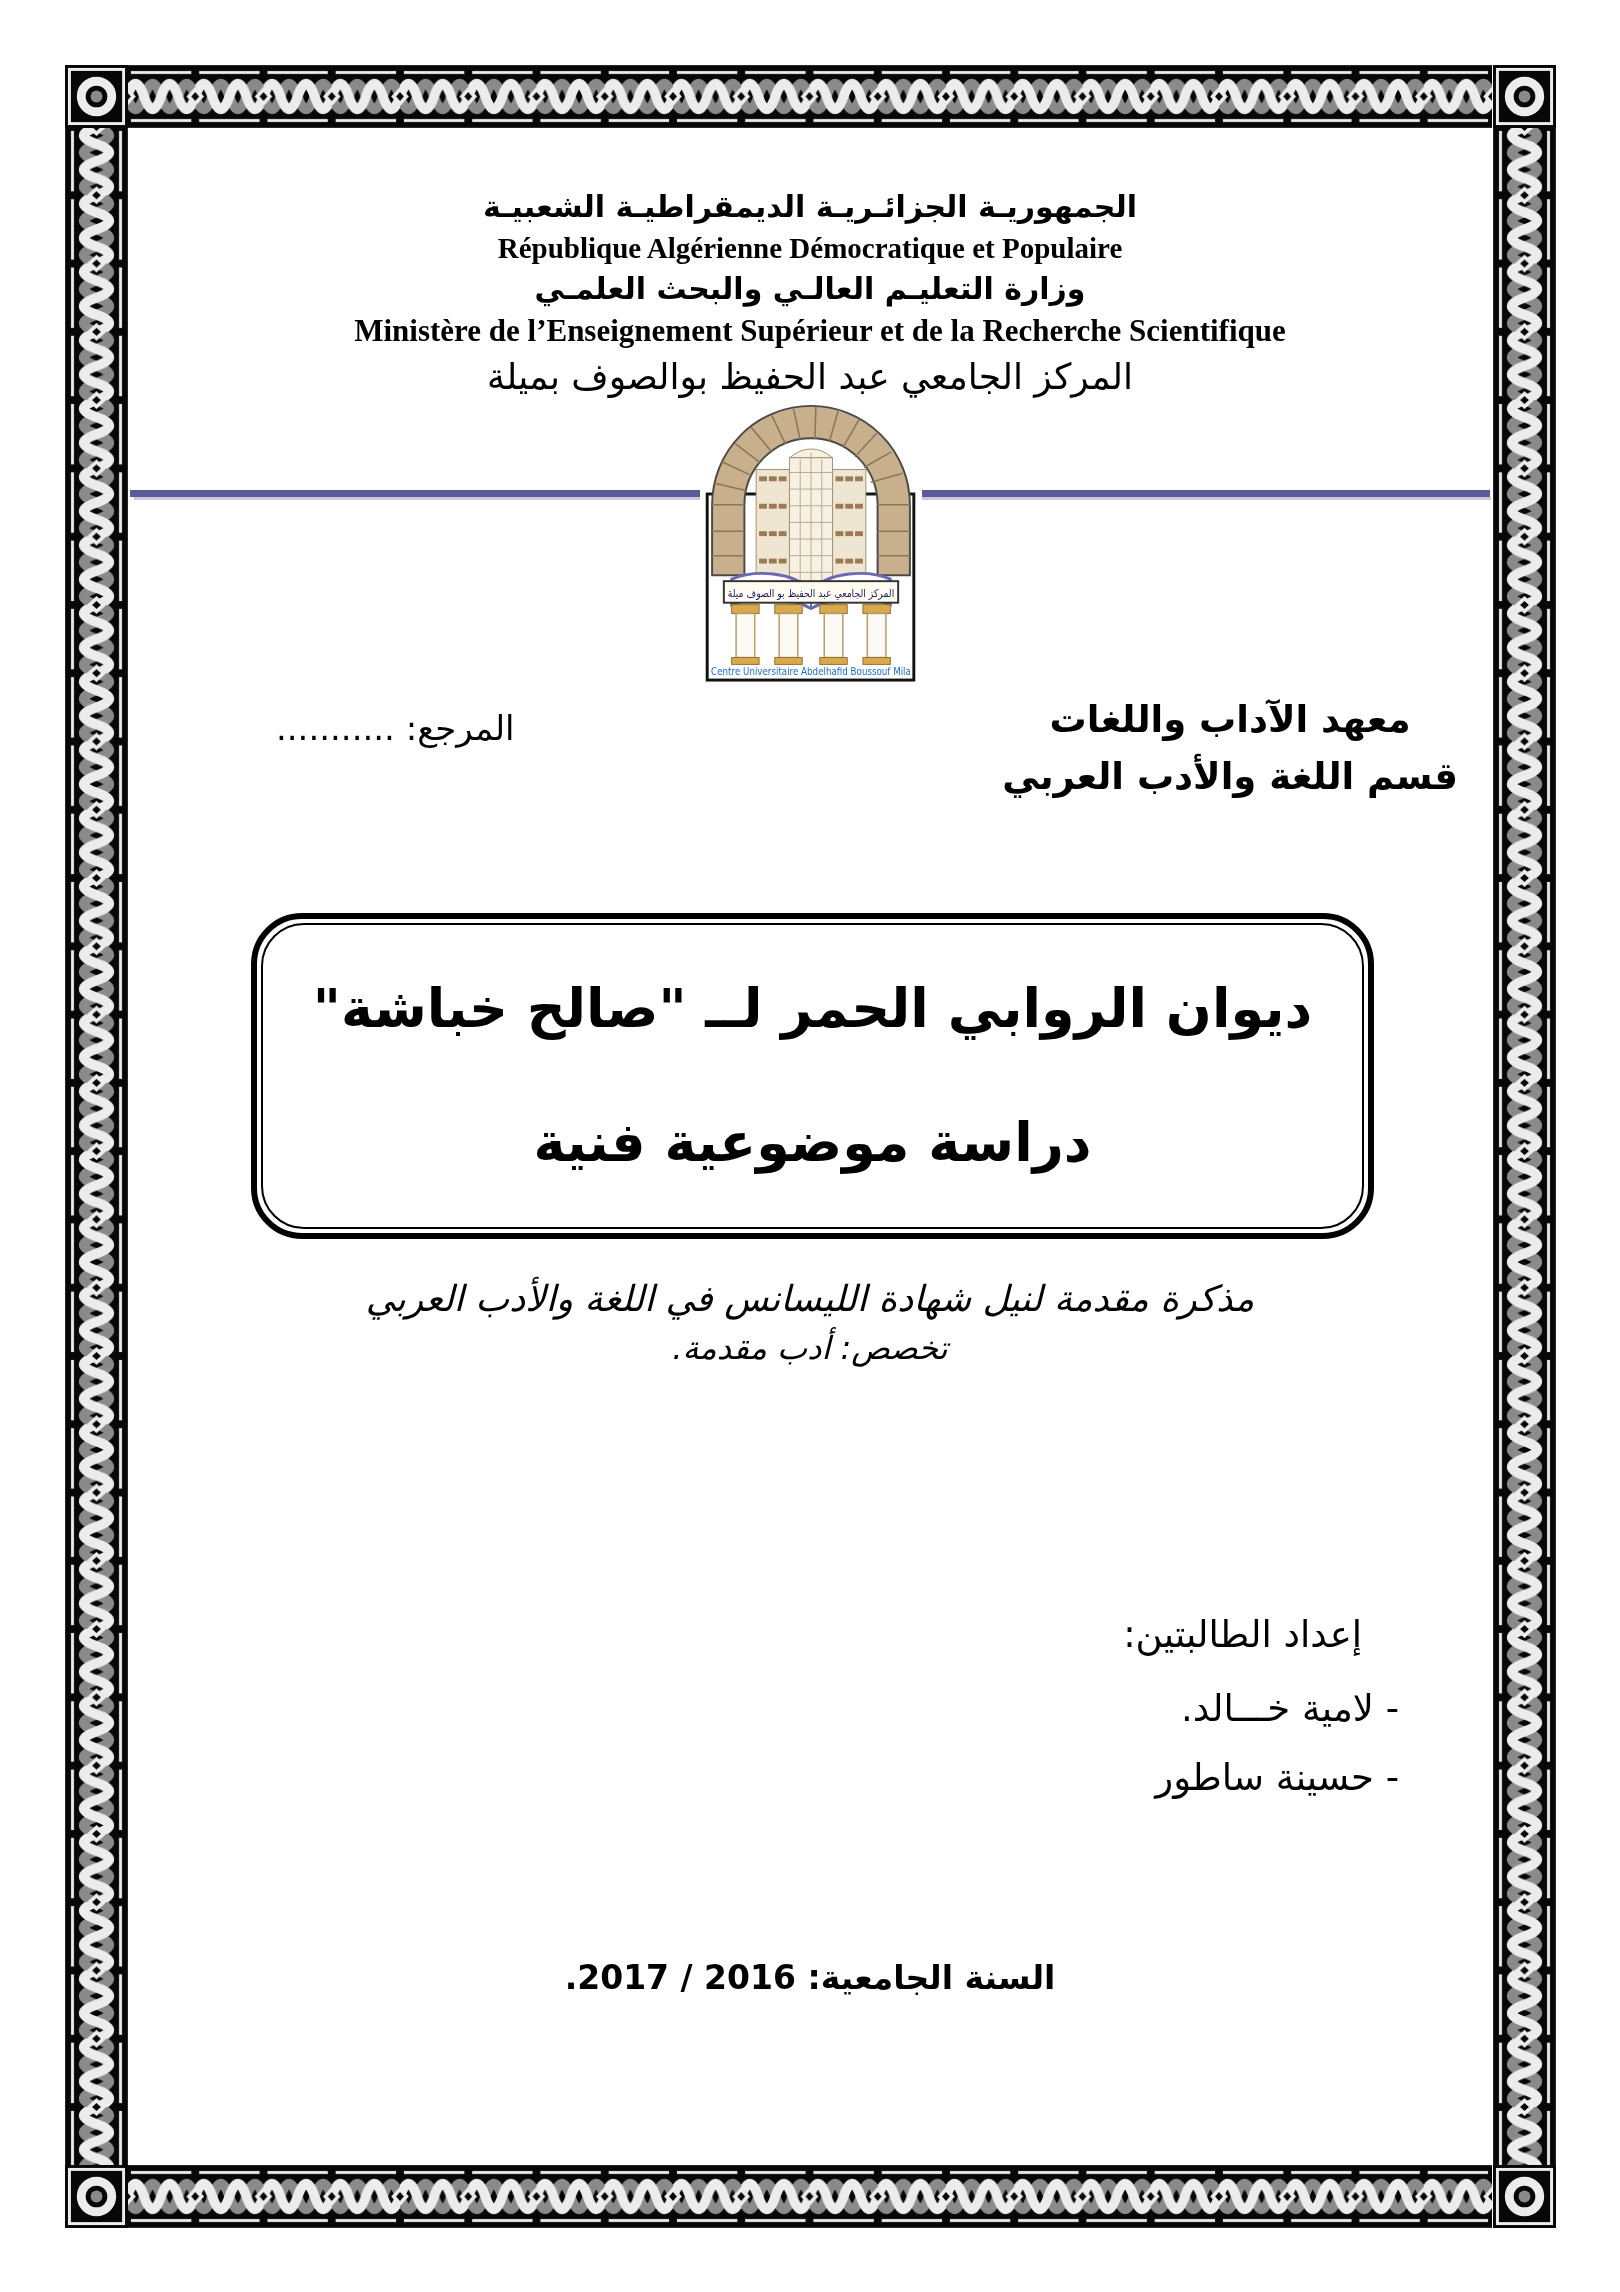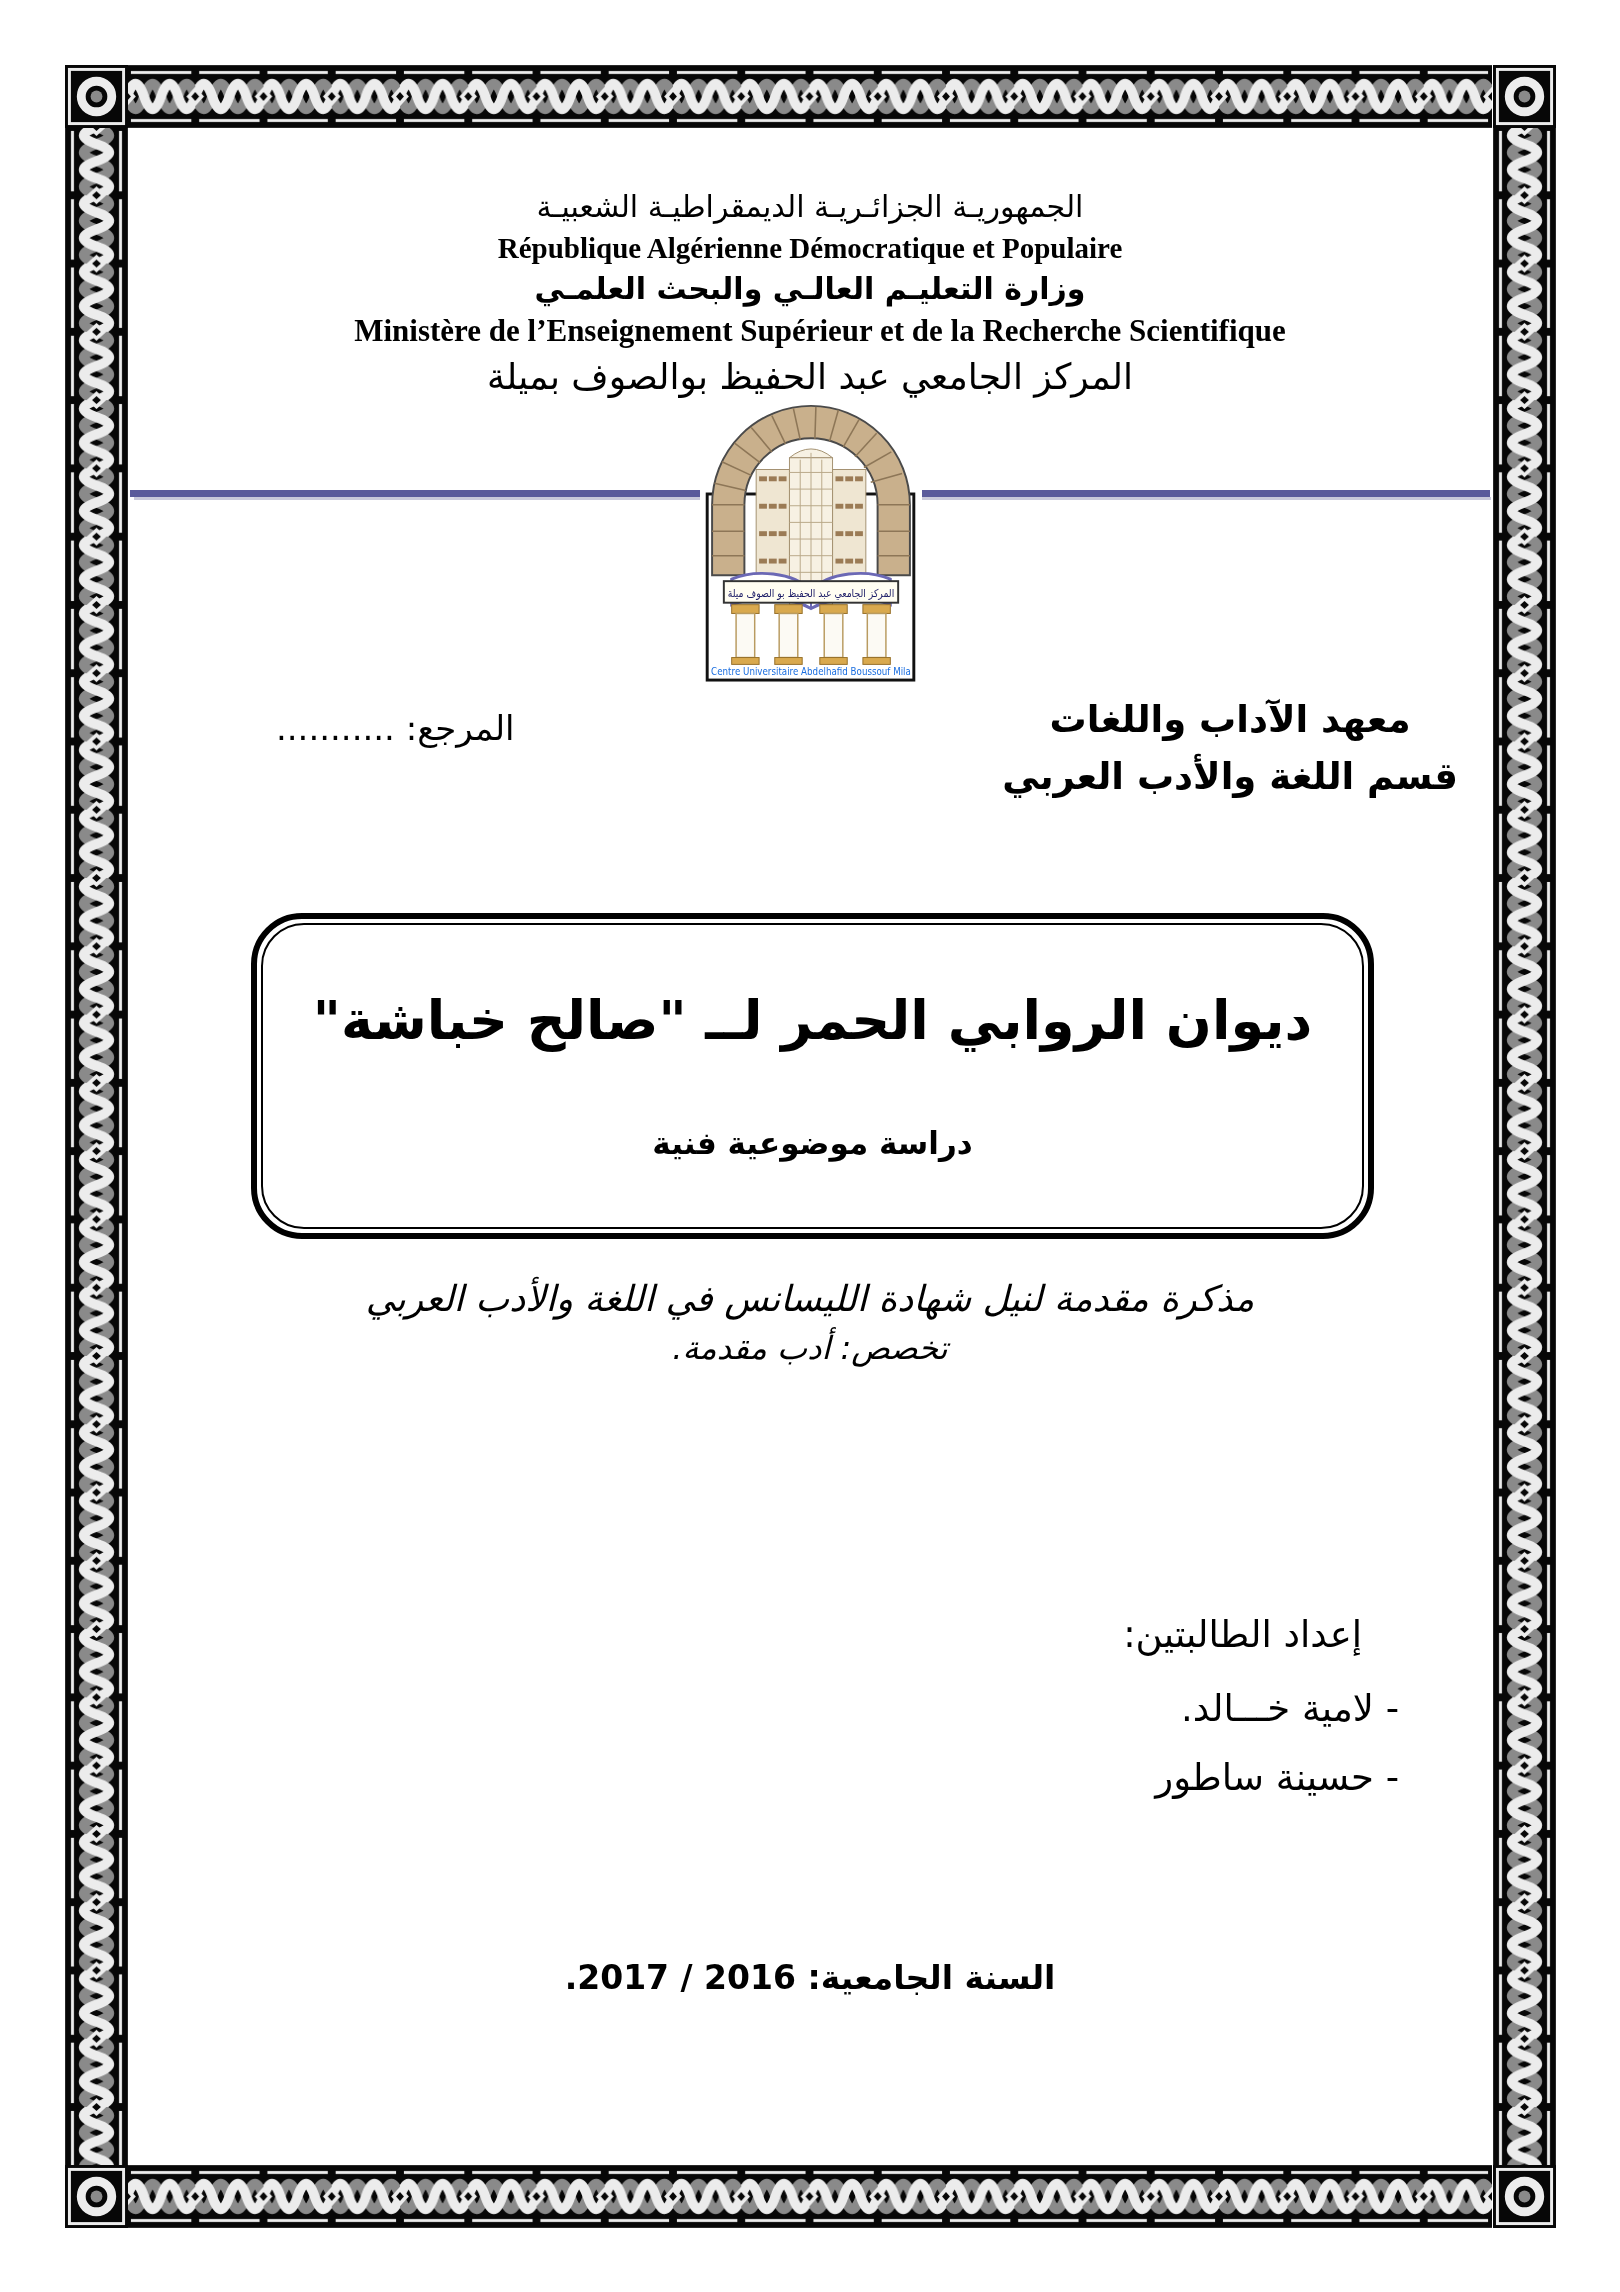--- a/index.html
+++ b/index.html
@@ -5,21 +5,21 @@
   html,body{margin:0;padding:0;background:#ffffff;}
   .page{position:relative;width:1620px;height:2293px;background:#ffffff;overflow:hidden;
         font-family:"DejaVu Sans",sans-serif;color:#000;}
 
   
   .band{position:absolute;display:block;}
   .corner{position:absolute;width:63px;height:63px;}
 
   
   .header{position:absolute;top:184px;left:0;width:100%;text-align:center;z-index:2;}
-  .h-ar1{font-size:30px;font-weight:normal;line-height:45px;}
+  .h-ar1{font-size:30px;font-weight:bold;line-height:45px;}
   .h-fr1{font-family:"Liberation Serif",serif;font-size:29px;font-weight:bold;line-height:38px;}
   .h-ar2{font-size:30px;font-weight:bold;line-height:43px;}
   .h-fr2{font-family:"Liberation Serif",serif;font-size:31px;font-weight:bold;line-height:42px;padding-left:20px;}
   .h-ar3{font-size:36px;line-height:49px;}
 
   
   .sep-line{position:absolute;left:130px;top:490px;width:1360px;height:6.9px;background:#5b5b9b;z-index:1;}
   .sep-shadow{position:absolute;left:134px;top:497px;width:1357px;height:2.9px;background:#c9c9da;z-index:1;}
 
   
@@ -30,21 +30,21 @@
              font-size:37px;line-height:57px;font-weight:bold;}
   .reference{position:absolute;top:708px;left:276px;direction:rtl;font-size:34px;}
 
   
   .title-box{position:absolute;left:251px;top:913px;width:1111px;height:314px;
              border:6.9px solid #000;border-radius:51px;}
   .title-inner{position:absolute;inset:3.9px;border:2.9px solid #000;border-radius:43px;
                display:flex;flex-direction:column;justify-content:center;align-items:center;
                gap:80px;direction:rtl;text-align:center;}
   .title-l1{font-size:54px;font-weight:bold;line-height:1;}
-  .title-l2{font-size:31px;font-weight:bold;line-height:1;}
+  .title-l2{font-size:54px;font-weight:bold;line-height:1;}
 
   
   .subtitle{position:absolute;top:1272px;left:0;width:100%;text-align:center;direction:rtl;font-style:italic;}
   .sub-l1{font-size:36px;line-height:53px;}
   .sub-l2{font-size:32px;line-height:47px;}
 
   
   .credit{position:absolute;top:1609px;direction:rtl;text-align:right;font-size:37px;}
   .credit-right{right:258px;}
   .credit-left{right:1125px;}

